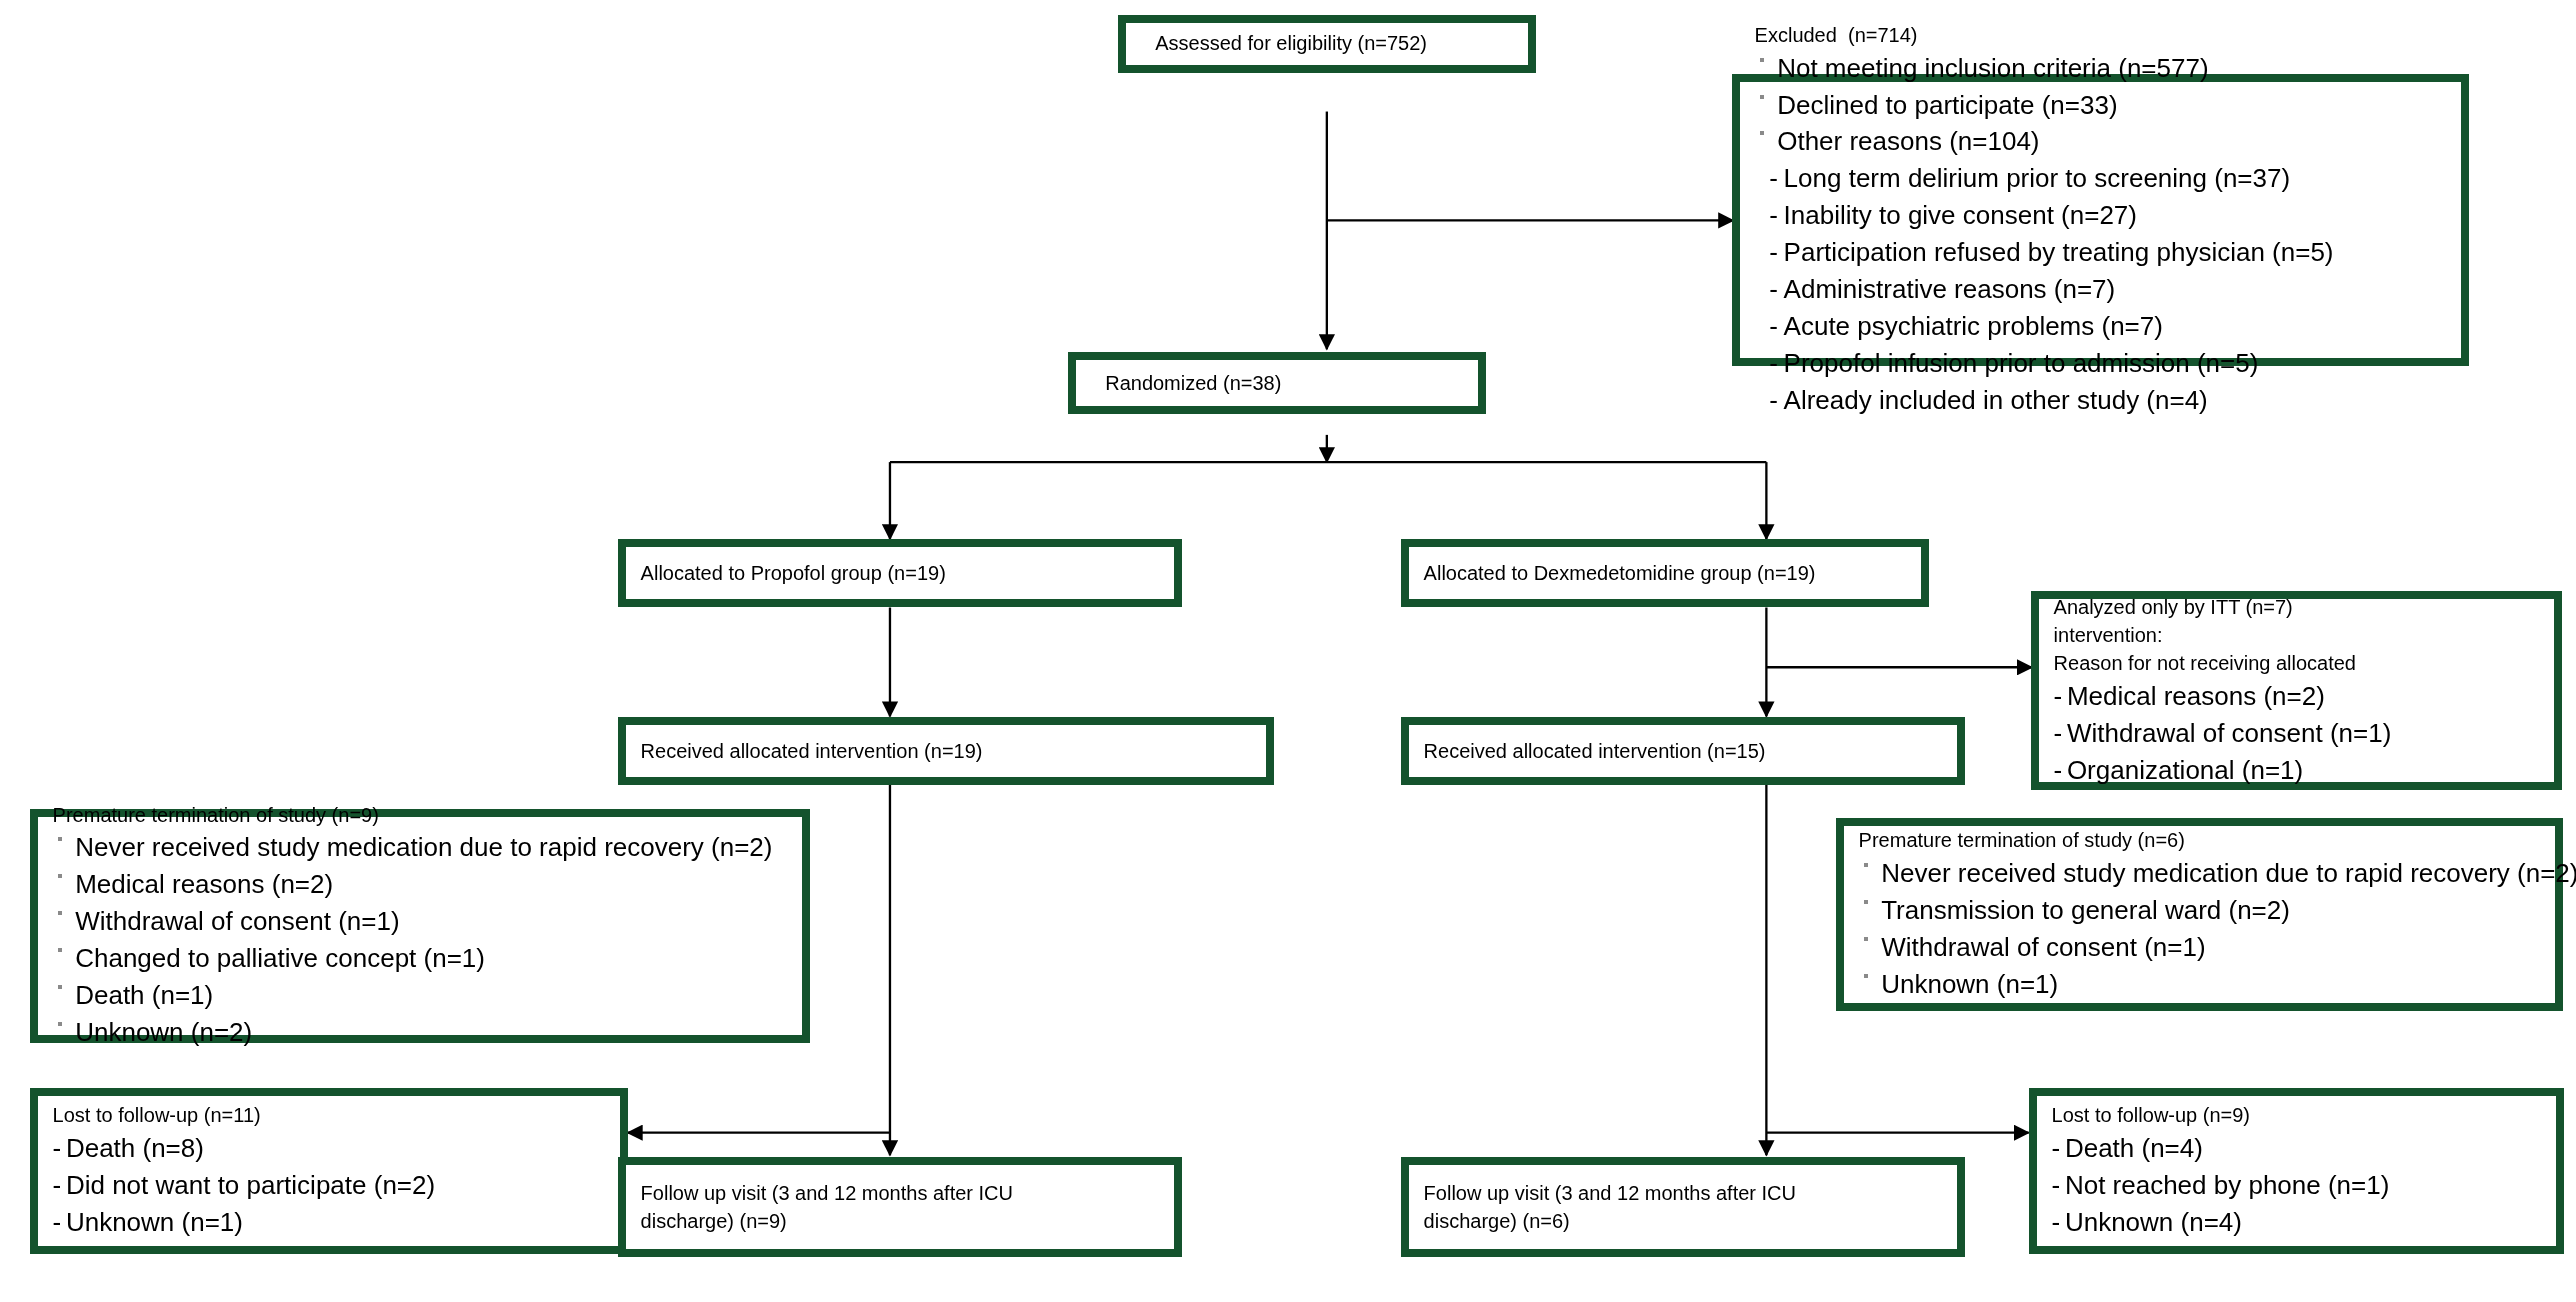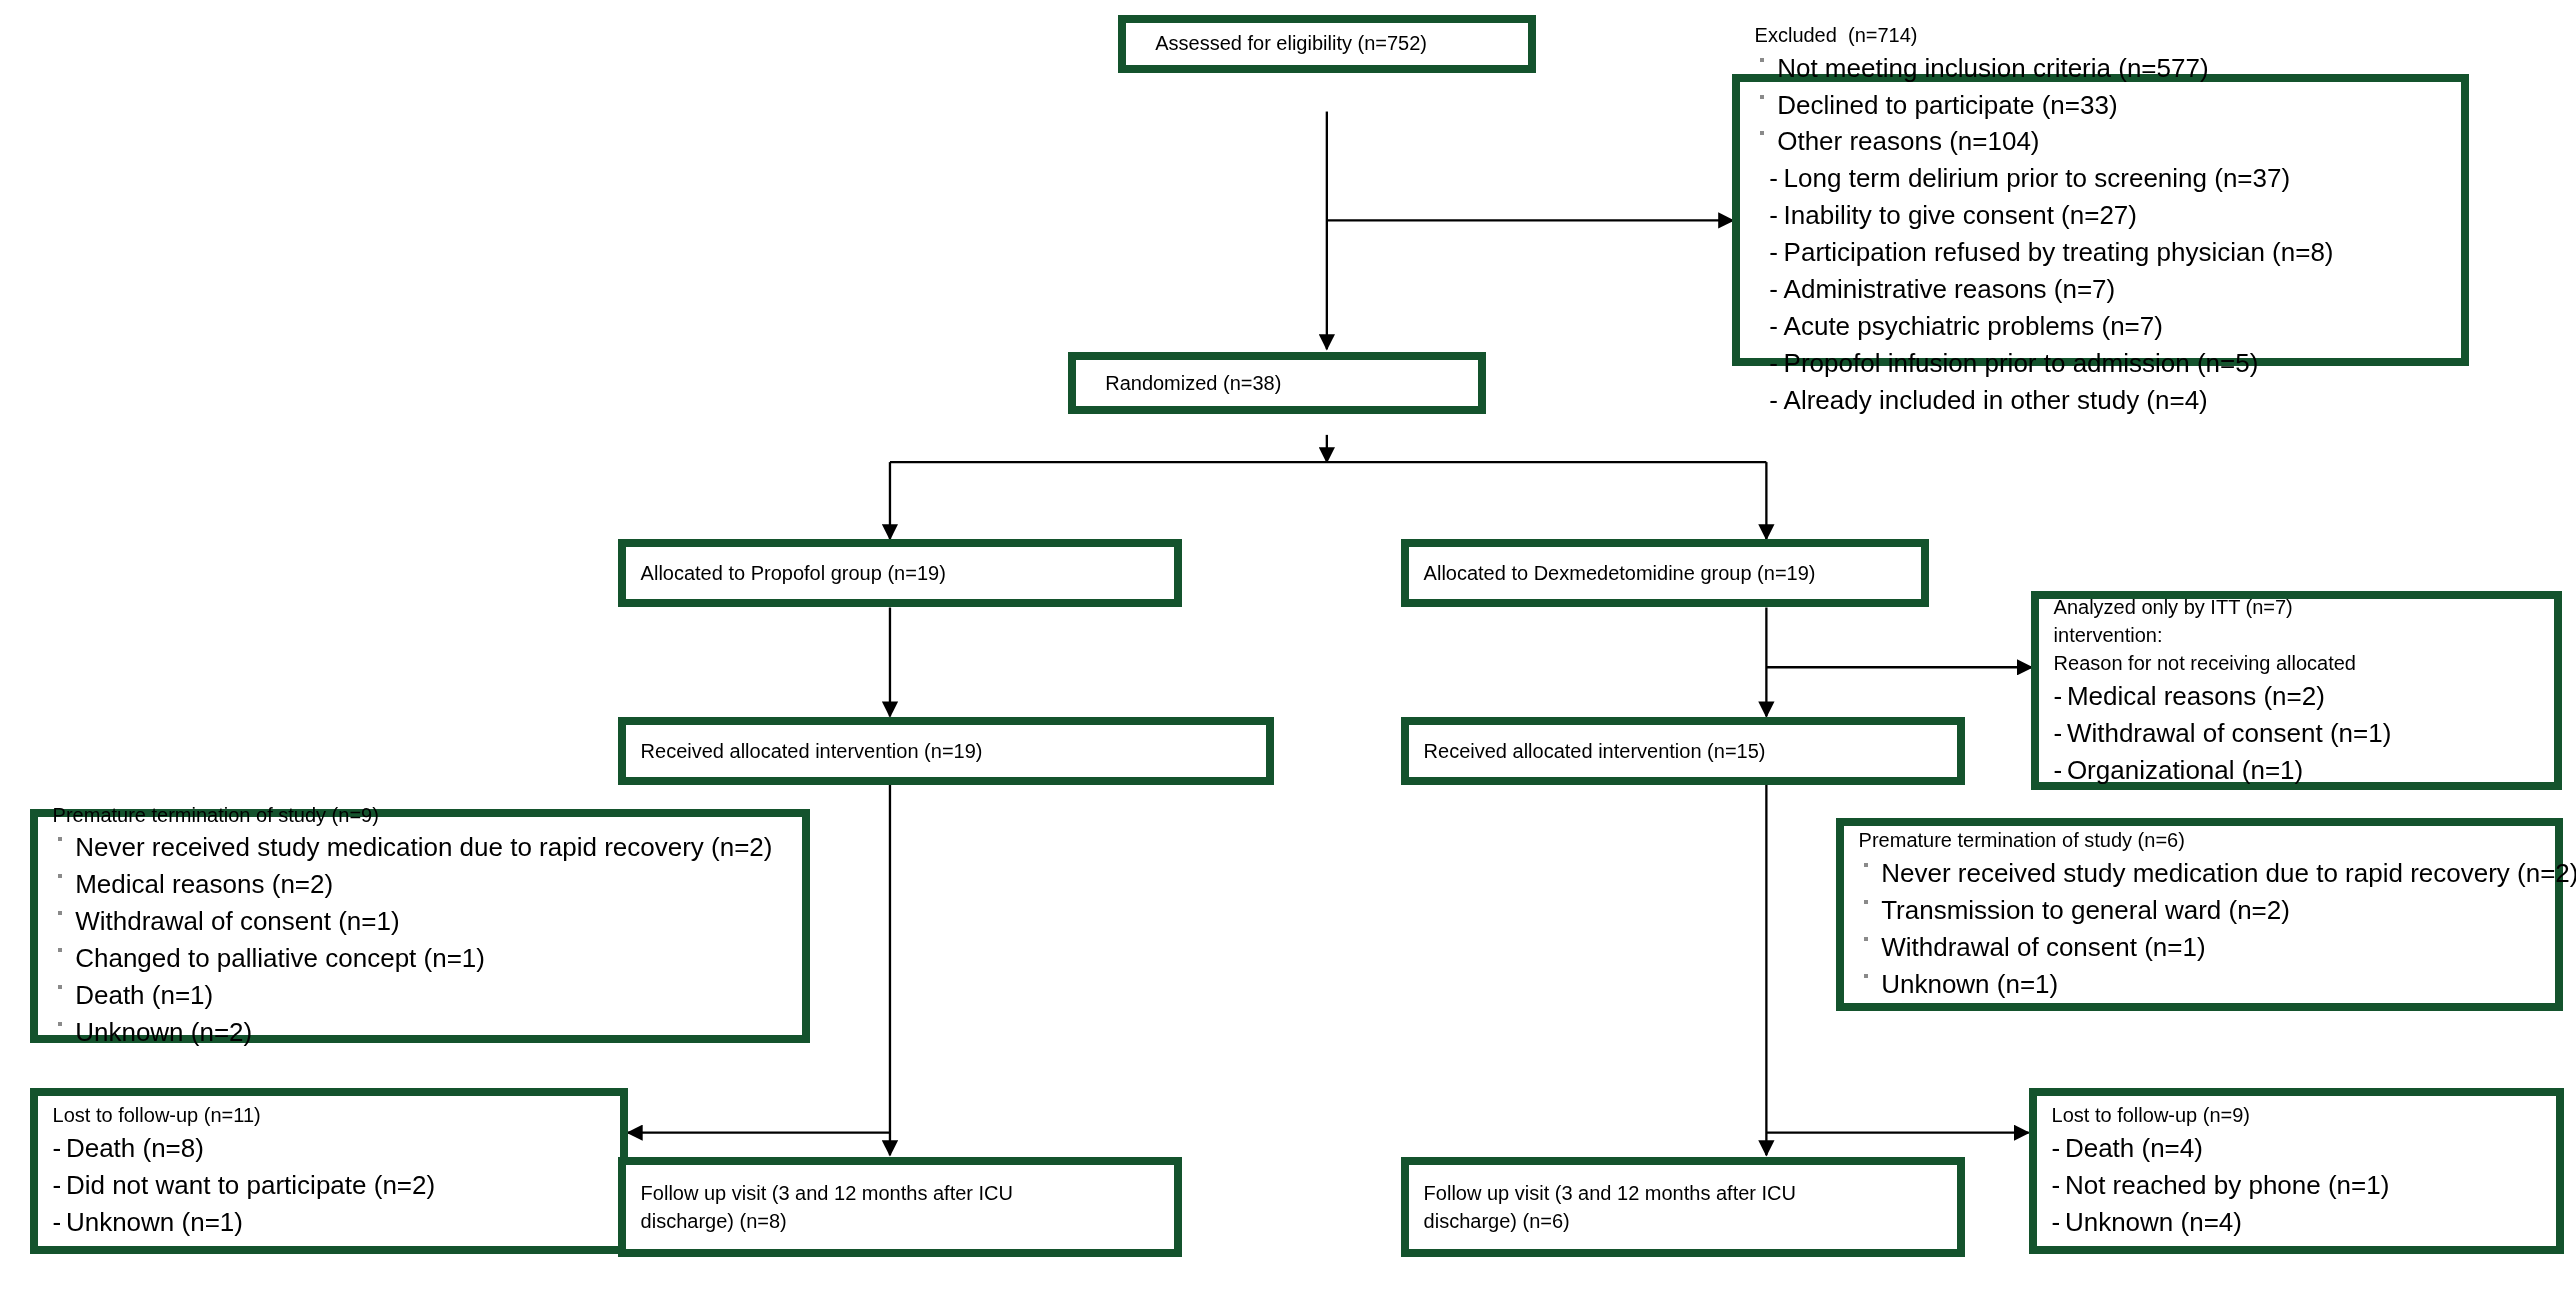--- a/index.html
+++ b/index.html
@@ -136,21 +136,21 @@
 
   <div class="node" style="left:1732px; top:74px; width:737px; height:292px;">
     <div class="node-inner">
       <div class="title-line">Excluded  (n=714)</div>
       <ul class="items">
           <li class="lvl1">Not meeting inclusion criteria (n=577)</li>
           <li class="lvl1">Declined to participate (n=33)</li>
           <li class="lvl1">Other reasons (n=104)</li>
           <li class="lvl2">Long term delirium prior to screening (n=37)</li>
           <li class="lvl2">Inability to give consent (n=27)</li>
-          <li class="lvl2">Participation refused by treating physician (n=8)</li>
+          <li class="lvl2">Participation refused by treating physician (n=5)</li>
           <li class="lvl2">Administrative reasons (n=7)</li>
           <li class="lvl2">Acute psychiatric problems (n=7)</li>
           <li class="lvl2">Propofol infusion prior to admission (n=5)</li>
           <li class="lvl2">Already included in other study (n=4)</li>
         </ul>
     </div>
   </div>
 
   <div class="node center" style="left:1068px; top:352px; width:418px; height:62px;">
     <div class="node-inner">
@@ -242,21 +242,21 @@
           <li class="dash">Not reached by phone (n=1)</li>
           <li class="dash">Unknown (n=4)</li>
         </ul>
     </div>
   </div>
 
   <div class="node" style="left:618px; top:1157px; width:564px; height:100px;">
     <div class="node-inner">
       <div>
           <div class="title-line">Follow up visit (3 and 12 months after ICU</div>
-          <div class="title-line">discharge) (n=8)</div>
+          <div class="title-line">discharge) (n=9)</div>
         </div>
     </div>
   </div>
 
   <div class="node" style="left:1401px; top:1157px; width:564px; height:100px;">
     <div class="node-inner">
       <div>
           <div class="title-line">Follow up visit (3 and 12 months after ICU</div>
           <div class="title-line">discharge) (n=6)</div>
         </div>

